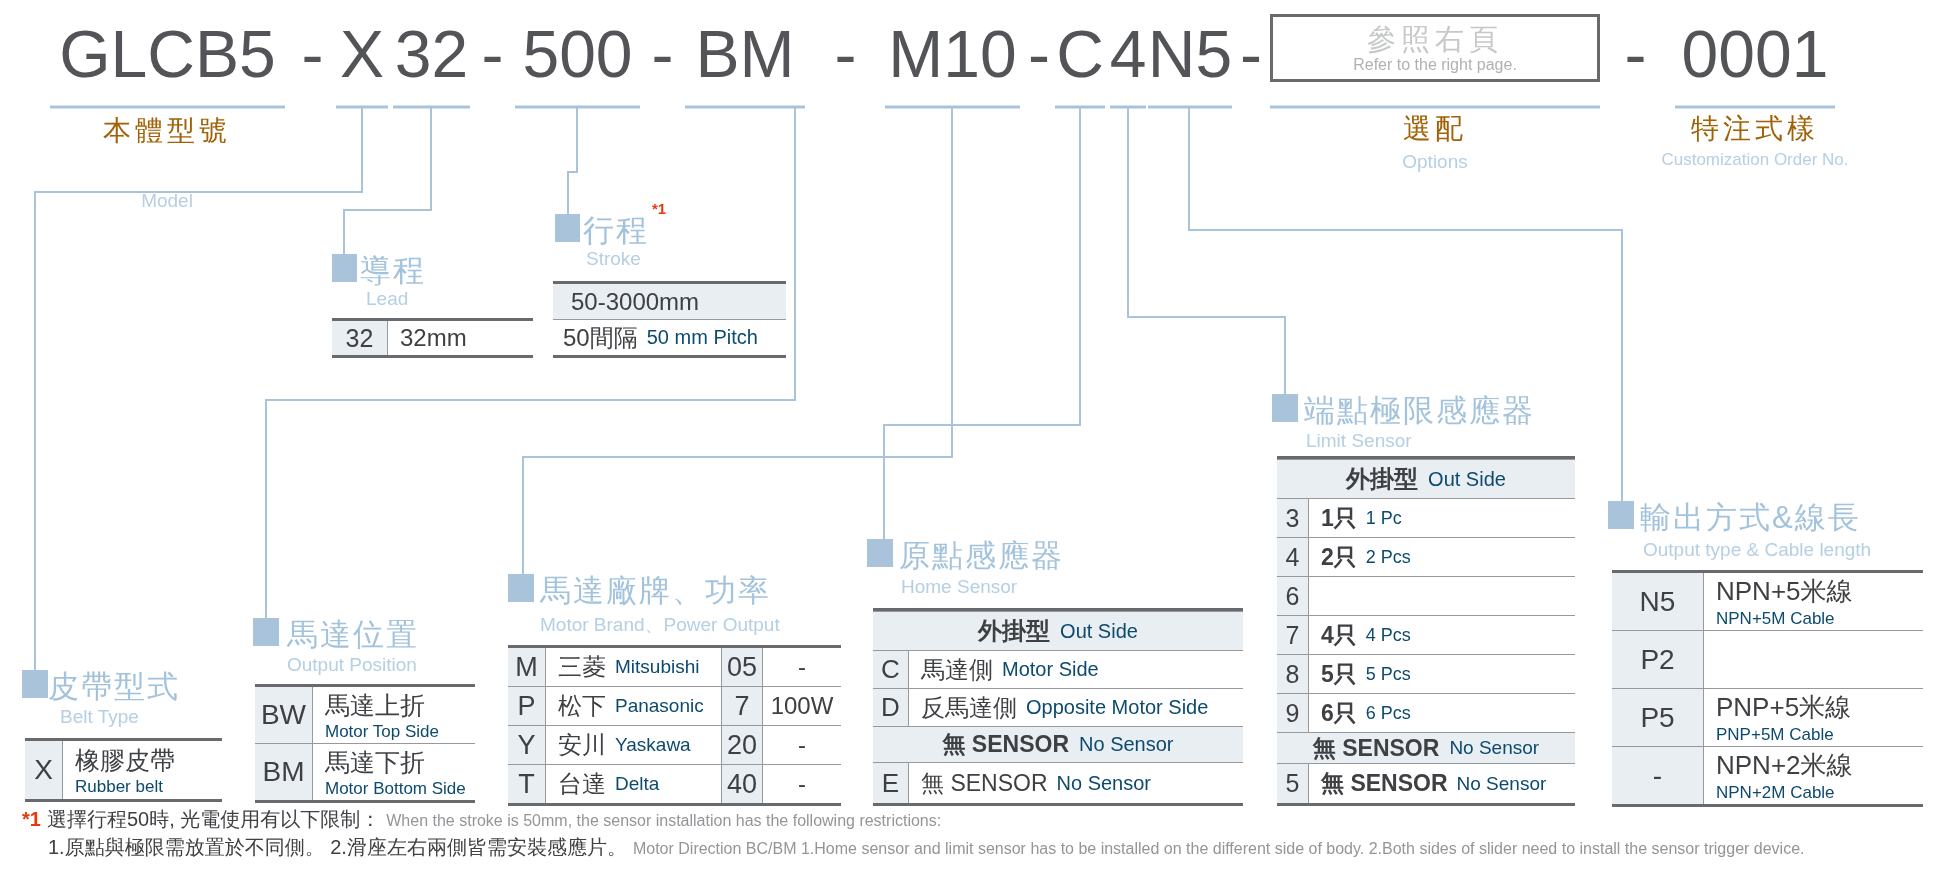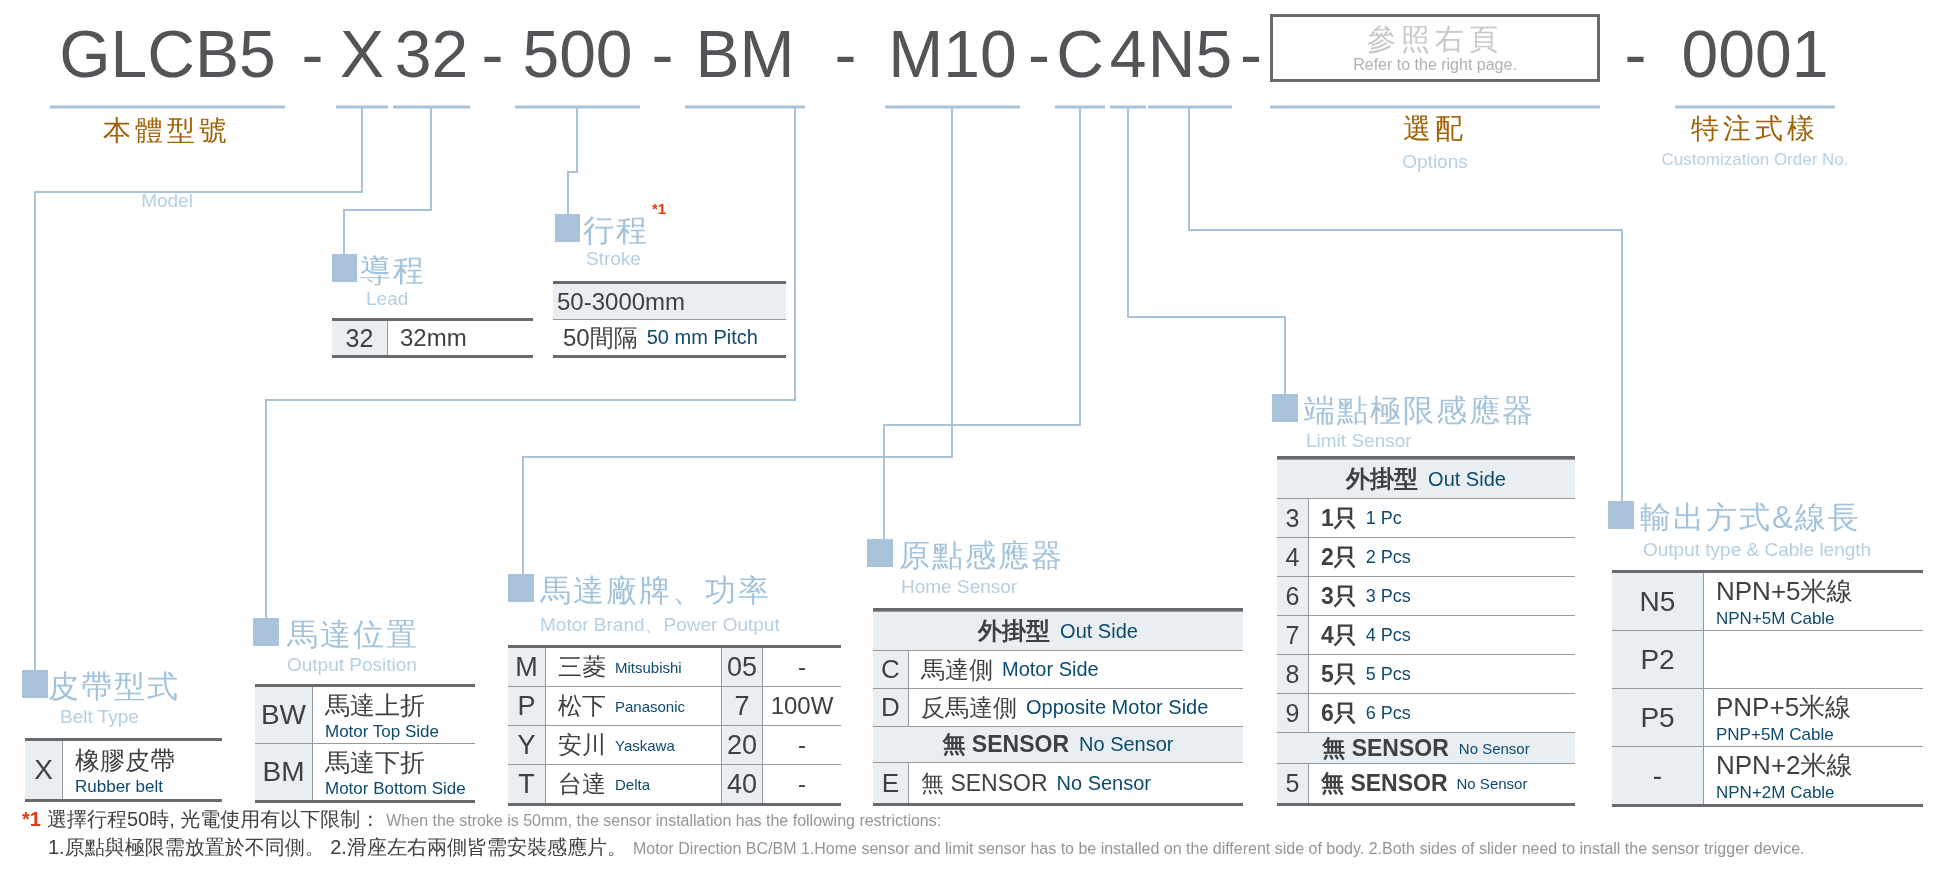--- a/index.html
+++ b/index.html
@@ -29,28 +29,28 @@
   .trow{display:flex;align-items:stretch;border-top:1px solid #97999c;}
   .tbl .trow:first-child{border-top:none;}
   .code{flex:0 0 auto;background:#e9eef2;display:flex;align-items:center;justify-content:center;
         color:#3f4043;border-right:1px solid #97999c;box-sizing:border-box;}
   .cell{flex:1 1 auto;display:flex;align-items:center;padding-left:12px;gap:9px;min-width:0;}
   .cell.two{flex-direction:column;align-items:flex-start;justify-content:center;gap:0;}
   .srow{display:flex;align-items:center;justify-content:center;gap:10px;background:#e9eef2;border-top:1px solid #97999c;}
   .zh{color:#3f4043;white-space:nowrap;}
   .en{color:#0c4a6e;white-space:nowrap;}
   .b{font-weight:bold;}
-  .f17{font-size:17px;} .f18{font-size:18px;} .f19{font-size:15px;} .f20{font-size:20px;}
+  .f17{font-size:17px;} .f18{font-size:18px;} .f19{font-size:19px;} .f20{font-size:20px;}
   .f23{font-size:23px;} .f24{font-size:24px;} .f25{font-size:25px;} .f26{font-size:26px;}
 
   .belt-tbl{left:25px;top:738px;width:197px;}   .belt-tbl .trow{height:58px;} .belt-tbl .code{width:38px;font-size:28px;}
   .mp-tbl{left:255px;top:684px;width:220px;}    .mp-tbl .trow{height:56px;}  .mp-tbl .code{width:58px;font-size:28px;}
   .lead-tbl{left:332px;top:318px;width:201px;}  .lead-tbl .trow{height:34px;} .lead-tbl .code{width:56px;font-size:25px;}
   .stroke-tbl{left:553px;top:281px;width:233px;} .stroke-tbl .trow{height:35px;}
-  .stroke-tbl .r1{background:#e9eef2;display:flex;align-items:center;padding-left:4px;}
+  .stroke-tbl .r1{background:#e9eef2;display:flex;align-items:center;padding-left:18px;}
   .mb-tbl{left:508px;top:645px;width:333px;}    .mb-tbl .trow{height:38px;}  .mb-tbl .code{width:38px;font-size:27px;}
   .mb-tbl .pcode{flex:0 0 40px;background:#e9eef2;display:flex;align-items:center;justify-content:center;
                  font-size:27px;color:#3f4043;border-left:1px solid #97999c;border-right:1px solid #97999c;}
   .mb-tbl .watt{flex:0 0 78px;display:flex;align-items:center;justify-content:center;font-size:24px;color:#3f4043;}
   .hs-tbl{left:873px;top:608px;width:370px;}    .hs-tbl .code{width:36px;font-size:26px;}
   .hs-tbl .hrow{height:37px;} .hs-tbl .ghead{height:38px;} .hs-tbl .gshade{height:35px;} .hs-tbl .lastrow{height:40px;}
   .ls-tbl{left:1277px;top:456px;width:298px;}   .ls-tbl .code{width:32px;font-size:25px;}
   .ls-tbl .hrow{height:38px;} .ls-tbl .ghead{height:38px;} .ls-tbl .gshade{height:30px;} .ls-tbl .lastrow{height:39px;}
   .out-tbl{left:1612px;top:570px;width:311px;}  .out-tbl .trow{height:57px;} .out-tbl .code{width:92px;font-size:28px;}
 
@@ -268,24 +268,20 @@
     </div>
     <div class="trow hrow">
       <div class="code">4</div>
       <div class="cell">
         <span class="zh b f23">2只</span>
         <span class="en f18">2 Pcs</span>
       </div>
     </div>
     <div class="trow hrow">
       <div class="code">6</div>
-      <div class="cell">
-        <span class="zh b f23">3只</span>
-        <span class="en f18">3 Pcs</span>
-      </div>
     </div>
     <div class="trow hrow">
       <div class="code">7</div>
       <div class="cell">
         <span class="zh b f23">4只</span>
         <span class="en f18">4 Pcs</span>
       </div>
     </div>
     <div class="trow hrow">
       <div class="code">8</div>

